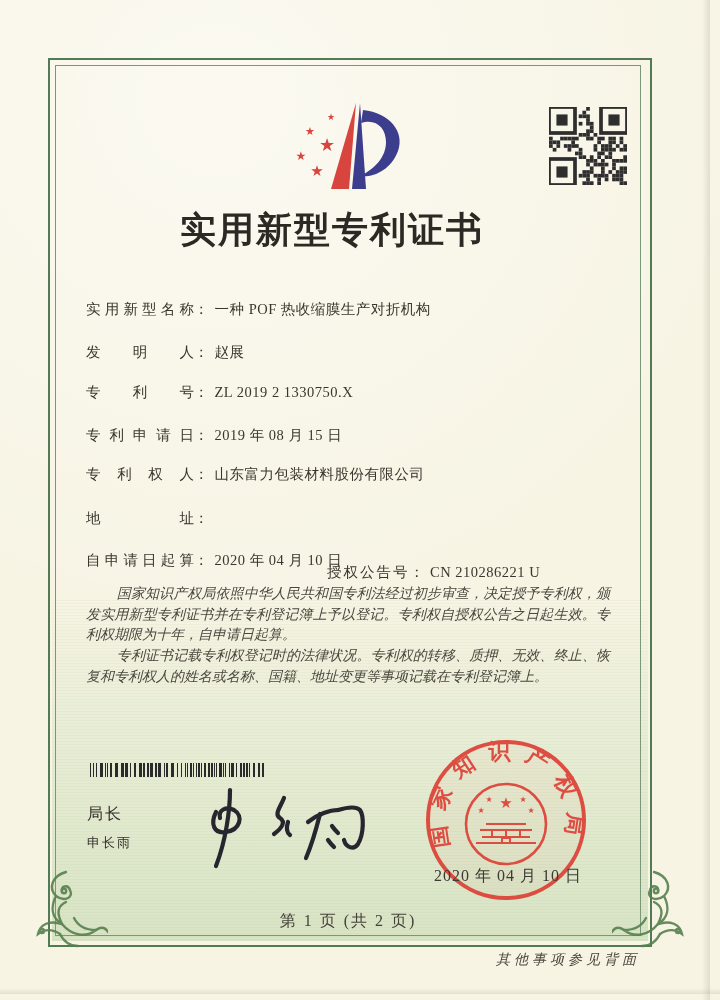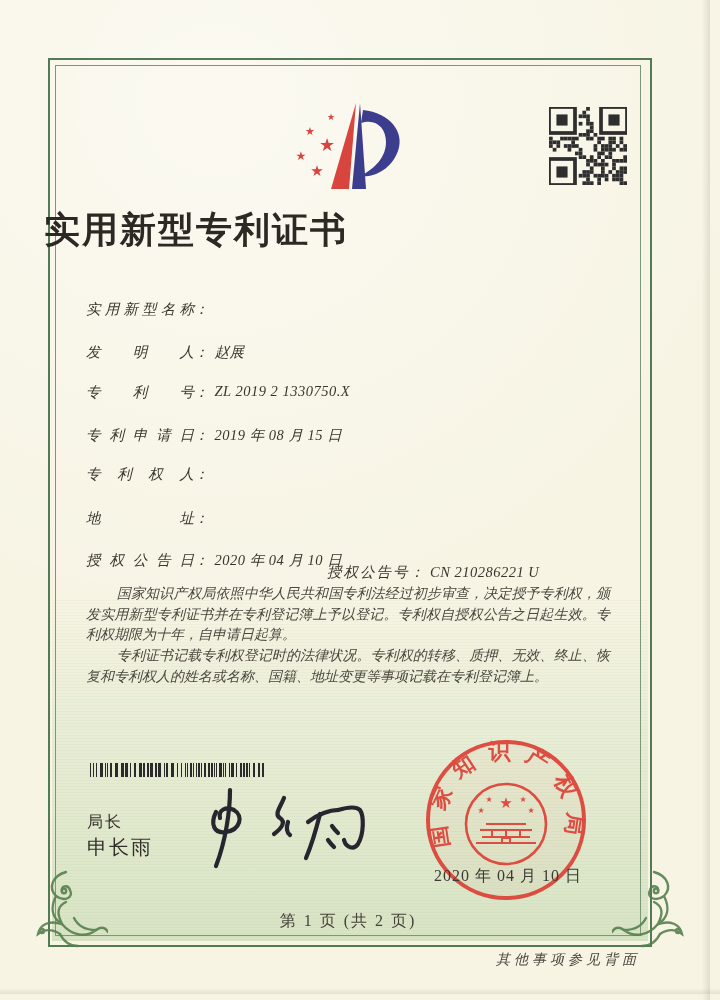--- a/index.html
+++ b/index.html
@@ -32,42 +32,42 @@
 
   .ornament{position:absolute;width:96px;height:96px;}
   .ornament.bl{left:12px;top:862px;}
   .ornament.br{left:612px;top:862px;transform:scaleX(-1);}
 
   .cert-no{position:absolute;left:73px;top:101px;font-size:15px;letter-spacing:3px;color:#56514a;}
 
   .logo{position:absolute;left:286px;top:97px;width:140px;height:102px;}
   .qr{position:absolute;left:549px;top:107px;width:78px;height:78px;}
 
-  .doc-title{position:absolute;left:44px;top:206px;width:600px;
+  .doc-title{position:absolute;left:32px;top:206px;width:600px;text-align:center;
     font-size:36px;font-weight:bold;letter-spacing:2px;color:#2c2924;}
 
   .fields{position:absolute;left:86px;top:0;width:560px;font-size:14.5px;color:#3a362e;}
-  .frow{position:absolute;left:0;display:flex;align-items:flex-start;width:560px;font-style:italic;}
+  .frow{position:absolute;left:0;display:flex;align-items:center;width:560px;}
   .frow .lab{display:inline-block;width:108px;text-align:justify;text-align-last:justify;text-justify:inter-character;}
   .frow .colon{margin-right:6px;}
   .frow .val{letter-spacing:.5px;}
   .frow-right{position:absolute;left:241px;top:12px;display:flex;align-items:baseline;}
   .frow-right .lab2{letter-spacing:2px;}
   .frow-right .colon{margin-right:6px;}
   .r0{top:300px}.r1{top:343px}.r2{top:383px}.r3{top:426px}.r4{top:465px}.r5{top:509px}.r6{top:551px}
 
   .para{position:absolute;left:86px;width:524px;font-size:14px;line-height:20.6px;
     text-align:justify;text-justify:inter-ideograph;color:#4a463d;font-style:italic;}
   .p0{top:584px}.p1{top:646px}
   .para p{margin:0;text-indent:2.2em;}
 
   .barcode{position:absolute;left:90px;top:763px;width:178px;height:14px;}
 
-  .signoff-title{position:absolute;left:87px;top:804px;font-size:16px;letter-spacing:2px;color:#332f2a;margin-top:8px;}
-  .signoff-name{position:absolute;left:87px;top:834px;font-size:20px;letter-spacing:2px;color:#332f2a;}
+  .signoff-title{position:absolute;left:87px;top:804px;font-size:16px;letter-spacing:2px;color:#332f2a;}
+  .signoff-name{position:absolute;left:87px;top:834px;font-size:13px;letter-spacing:2px;color:#332f2a;}
   .signature{position:absolute;left:196px;top:782px;width:178px;height:92px;}
 
   .seal{position:absolute;left:420px;top:736px;width:172px;height:172px;opacity:.93;}
   .seal-date{position:absolute;left:424px;top:866px;width:168px;text-align:center;
     font-size:16px;letter-spacing:1px;color:#3c3a35;}
 
   .footer-page{position:absolute;left:48px;top:911px;width:600px;text-align:center;
     font-size:16px;letter-spacing:2px;color:#45423a;}
   .back-note{position:absolute;left:0;top:951px;width:640px;text-align:right;
     font-size:14px;letter-spacing:4px;color:#4a463e;font-style:italic;}
@@ -255,46 +255,48 @@
           <rect x="7.428571428571429" y="59.42857142857143" width="11.142857142857142" height="11.142857142857142" fill="#2e2e2e"></rect>
         </g>
       </svg></div>
 
   <div class="doc-title">实用新型专利证书</div>
 
   <div class="fields">
     <div class="frow r0">
       <span class="lab">实用新型名称</span>
         <span class="colon">：</span>
+        <span class="val">一种 POF 热收缩膜生产对折机构</span>
     </div>
     <div class="frow r1">
       <span class="lab">发明人</span>
         <span class="colon">：</span>
         <span class="val">赵展</span>
     </div>
     <div class="frow r2">
       <span class="lab">专利号</span>
         <span class="colon">：</span>
         <span class="val">ZL 2019 2 1330750.X</span>
     </div>
     <div class="frow r3">
       <span class="lab">专利申请日</span>
         <span class="colon">：</span>
         <span class="val">2019 年 08 月 15 日</span>
     </div>
     <div class="frow r4">
       <span class="lab">专利权人</span>
         <span class="colon">：</span>
+        <span class="val">山东富力包装材料股份有限公司</span>
     </div>
     <div class="frow r5">
       <span class="lab">地址</span>
         <span class="colon">：</span>
     </div>
     <div class="frow r6">
-      <span class="lab">授权公告日</span>
+      <span class="lab">自申请日起算</span>
         <span class="colon">：</span>
         <span class="val">2020 年 04 月 10 日</span>
       <span class="frow-right">
         <span class="lab2">授权公告号</span>
           <span class="colon">：</span>
           <span class="val">CN 210286221 U</span>
       </span>
     </div>
   </div>
 

